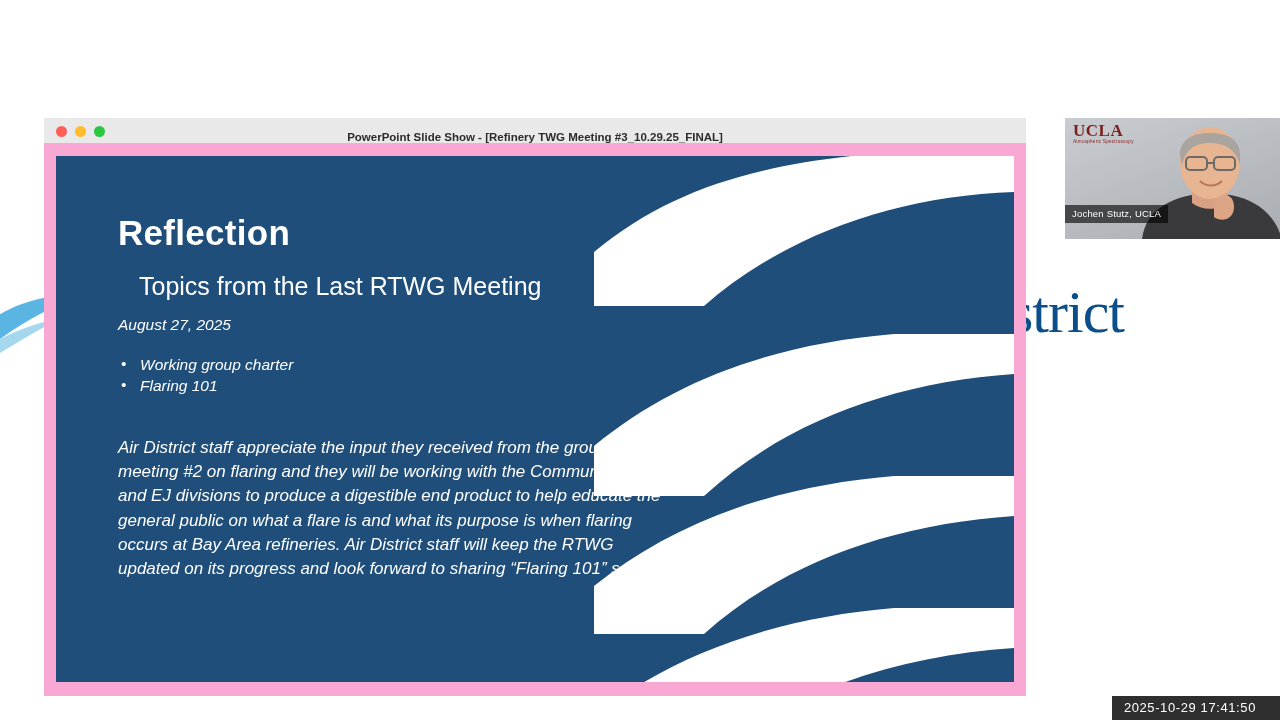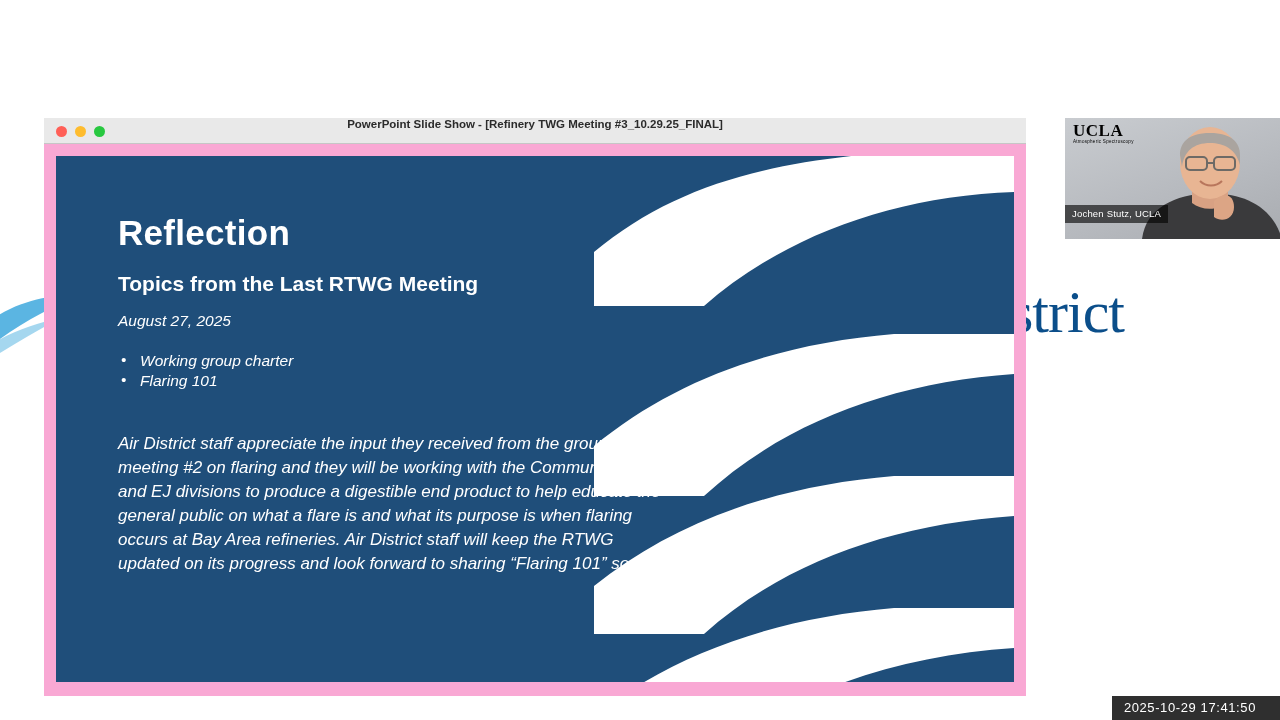--- a/index.html
+++ b/index.html
@@ -44,21 +44,21 @@
     width: 982px;
     height: 578px;
     background: #000000;
   }
   .ppt-titlebar {
     position: relative;
     height: 26px;
     background: #e9e9e9;
     border-bottom: 1px solid #c6c6c6;
     display: flex;
-    align-items: flex-start;
+    align-items: flex-end;
     justify-content: center;
   }
   .traffic-lights {
     position: absolute;
     left: 12px;
     top: 0;
     height: 26px;
     display: flex;
     align-items: center;
     gap: 8px;
@@ -106,24 +106,25 @@
     color: #ffffff;
   }
   .slide-title {
     font-size: 35px;
     font-weight: bold;
     letter-spacing: 0.3px;
     line-height: 1.1;
     margin-bottom: 19px;
   }
   .slide-subtitle {
-    font-size: 21px;
-    font-weight: 700;
+    font-size: 25px;
+    font-weight: 400;
     line-height: 1.15;
     margin-bottom: 8px;
+    margin-left: 21px;
   }
   .slide-date {
     font-size: 15.5px;
     font-style: italic;
     margin-bottom: 21px;
     margin-top: 16px;
   }
   .bullets {
     list-style: none;
     margin-bottom: 40px;
@@ -159,21 +160,21 @@
     background: #b9bcc0;
     overflow: hidden;
   }
   .v-bg {
     position: absolute; inset: 0;
     background: linear-gradient(160deg, #c9ccd0 0%, #b6b9be 60%, #a9acb1 100%);
   }
   .ucla-logo {
     position: absolute;
     left: 8px; top: 4px;
-    color: #000000;
+    color: #7f1d1d;
     line-height: 1;
   }
   .ucla-logo .u-main {
     font-size: 17px;
     font-weight: bold;
     letter-spacing: 0.5px;
     font-family: "Liberation Serif", serif;
   }
   .ucla-logo .u-sub {
     font-size: 4.5px;

